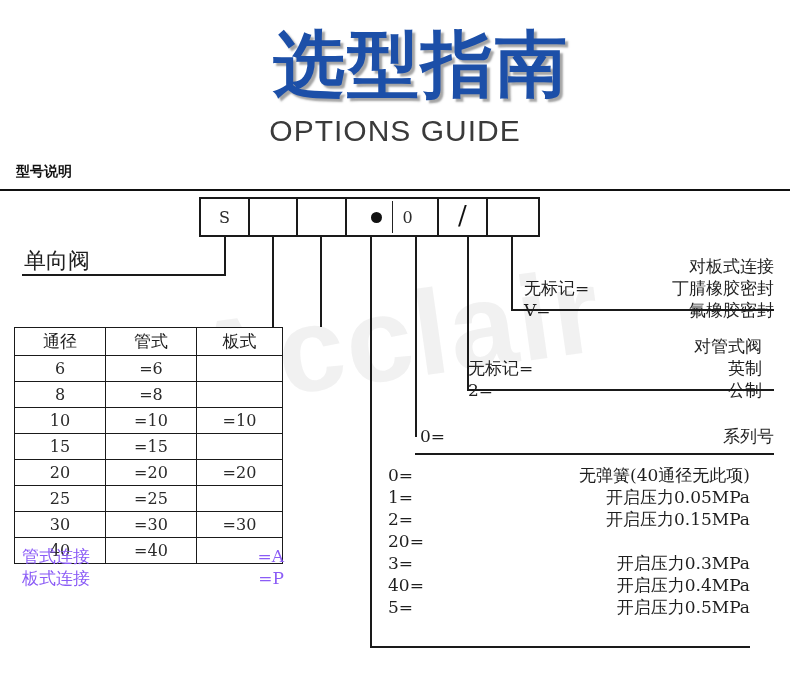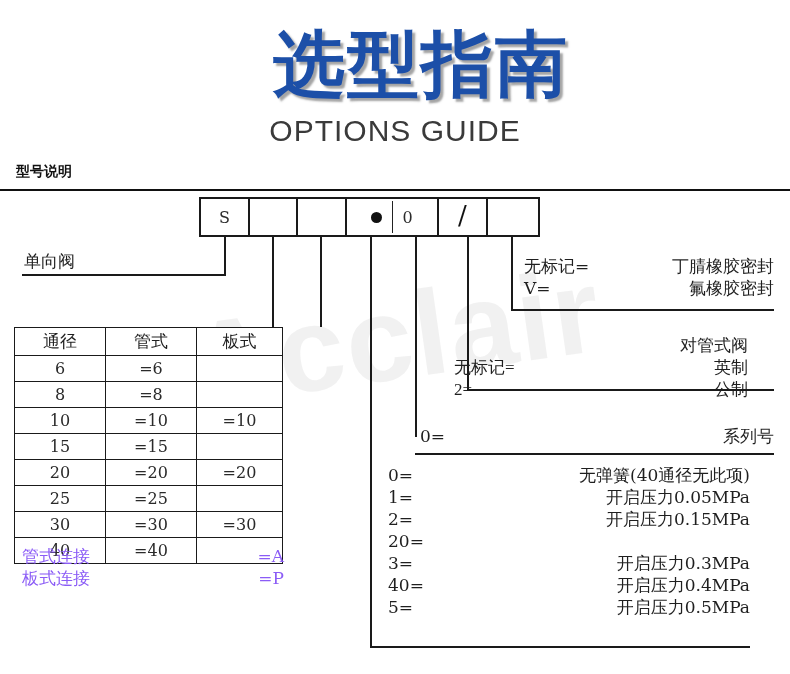--- a/index.html
+++ b/index.html
@@ -93,21 +93,21 @@
   }
 
   
   .vline{position:absolute;width:0;border-left:2px solid #1a1a1a;}
   .hline{position:absolute;height:0;border-top:2px solid #1a1a1a;}
 
   
   .leader-label{
     position:absolute;
     font-family:"DejaVu Serif","Liberation Serif",serif;
-    font-size:17px;line-height:22px;
+    font-size:22px;line-height:22px;
     color:#1f1f1f;
     white-space:nowrap;
   }
 
   
   .spec-table{
     position:absolute;left:14px;top:327px;
     border-collapse:collapse;
     background:#fff;
   }
@@ -258,32 +258,36 @@
   <div class="conn-note" style="left:22px;top:545px;">
     <span>管式连接</span>
     <span>=A</span>
   </div>
   <div class="conn-note" style="left:22px;top:567px;">
     <span>板式连接</span>
     <span>=P</span>
   </div>
 
   <div class="rblock" style="left:524px;top:255px;width:250px;">
+    <div class="rline head">
+      <span class="lhs">.</span>
+      <span class="rhs">对板式连接</span>
+    </div>
     <div class="rline">
       <span class="lhs">无标记=</span>
       <span class="rhs">丁腈橡胶密封</span>
     </div>
     <div class="rline">
       <span class="lhs">V=</span>
       <span class="rhs">氟橡胶密封</span>
     </div>
   </div>
   <div class="hline" style="left:511px;top:309px;width:263px;"></div>
 
-  <div class="rblock" style="left:454px;top:335px;width:294px;font-family:Liberation Serif, serif;">
+  <div class="rblock" style="left:468px;top:335px;width:294px;">
     <div class="rline head">
       <span class="lhs">.</span>
       <span class="rhs">对管式阀</span>
     </div>
     <div class="rline">
       <span class="lhs">无标记=</span>
       <span class="rhs">英制</span>
     </div>
     <div class="rline">
       <span class="lhs">2=</span>

